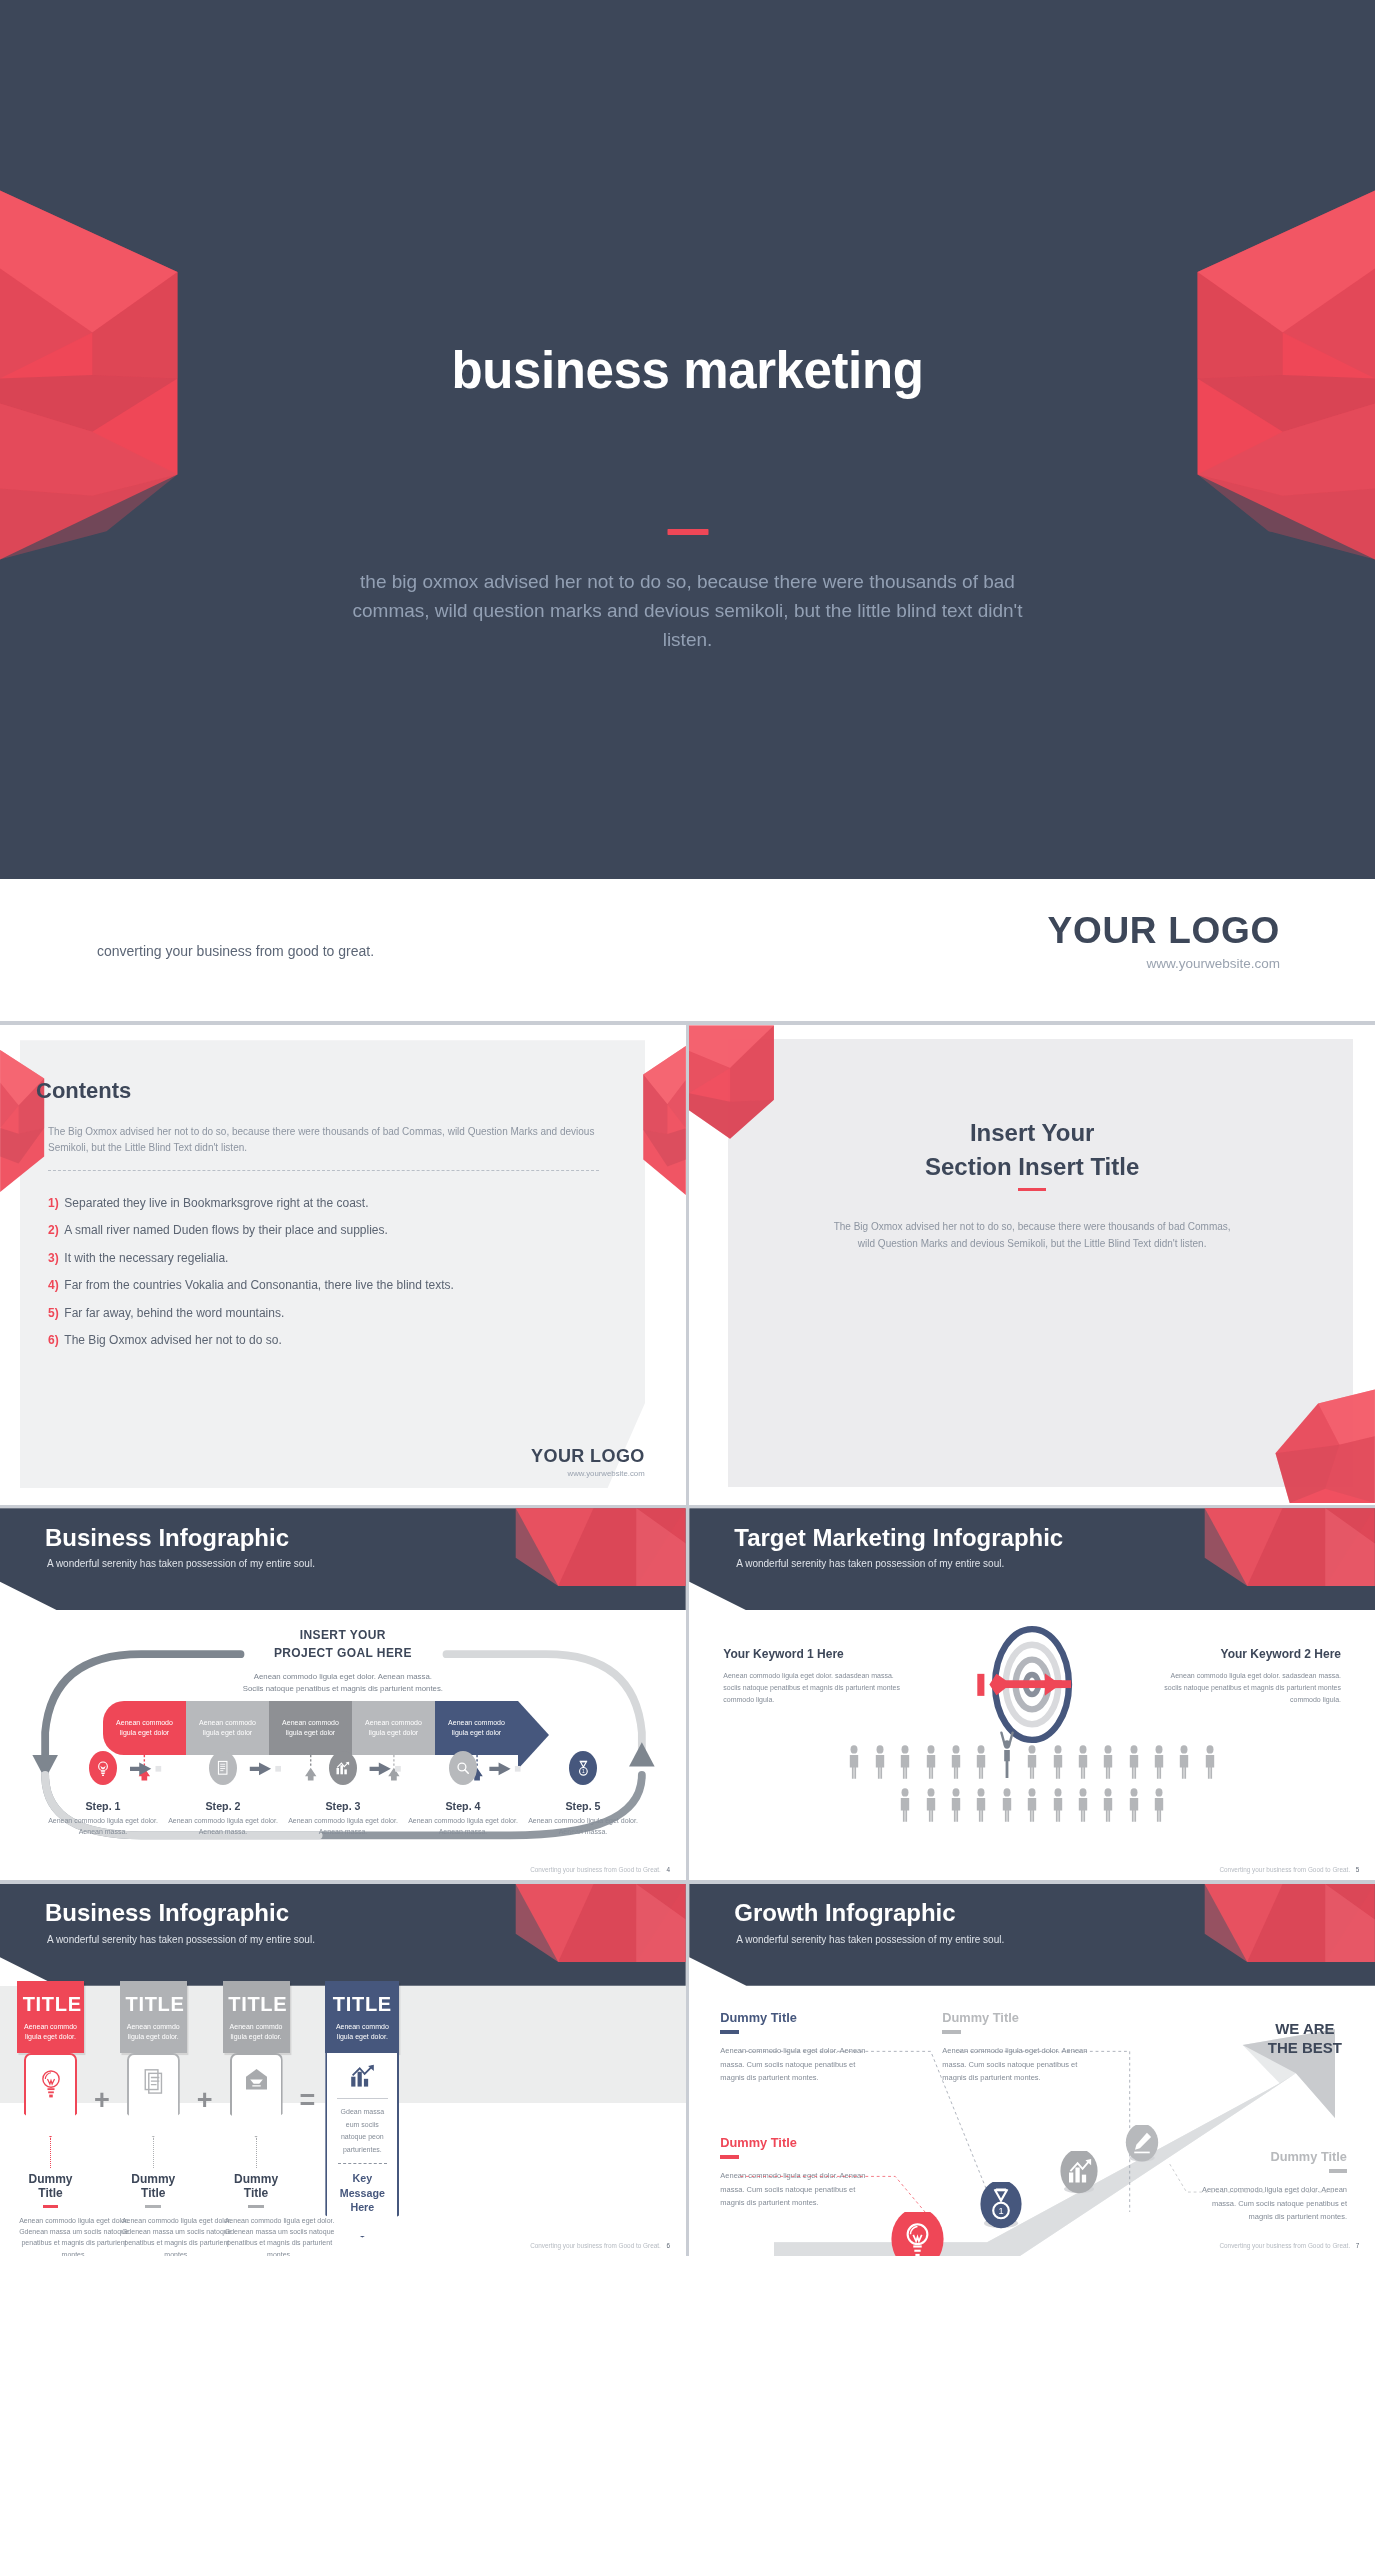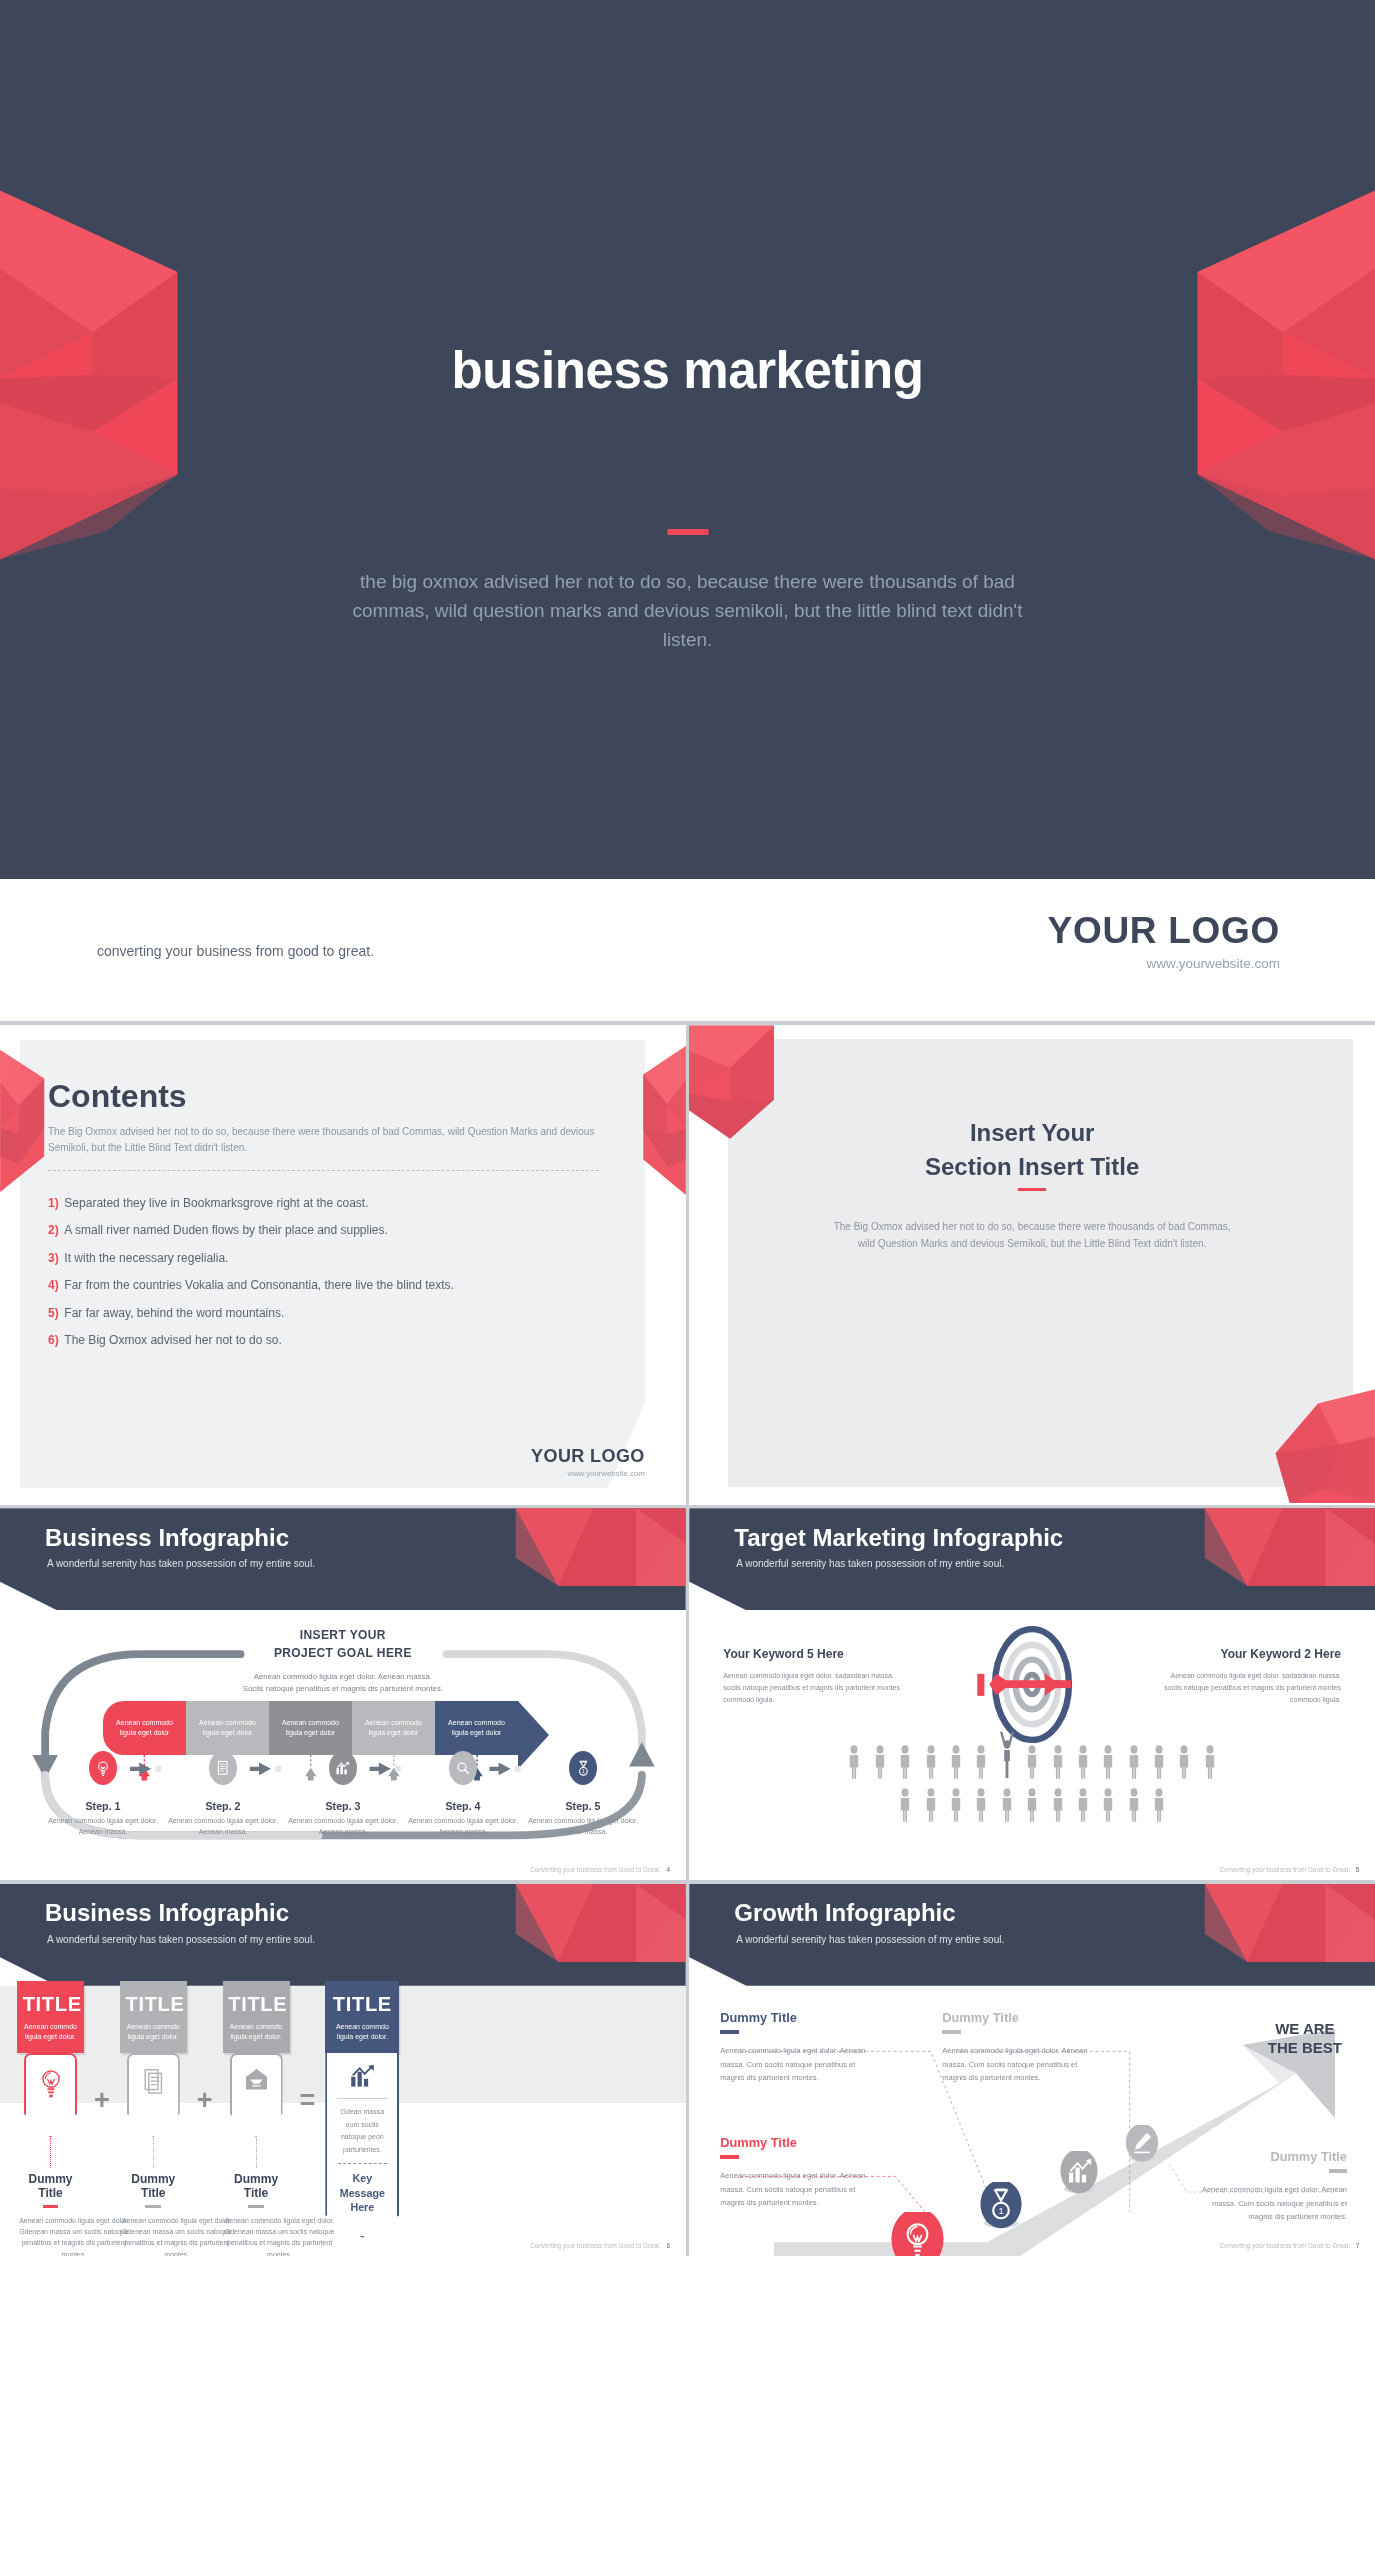--- a/index.html
+++ b/index.html
@@ -53,21 +53,21 @@
   .half + .half { margin-left:3.6px; }
   .rowgap { height:3.6px; background:#c9cdd4; }
 
   
   .s-contents { height:480px; background:#ffffff; }
   .contents-card {
     position:absolute; left:20px; top:15.6px; width:625px; height:448px;
     background:#f0f1f2;
     clip-path: polygon(0 0, 100% 0, 100% 81%, 94% 100%, 0 100%);
   }
-  .contents-title { position:absolute; left:48px; top:53px; font-size:32px; font-weight:bold; color:#3d4759; }
+  .contents-title { position:absolute; left:36px; top:53px; font-size:22px; font-weight:bold; color:#3d4759; }
   .contents-desc  { position:absolute; left:48px; top:99px; width:547px; font-size:10px; color:#8d95a1; line-height:1.6; }
   .contents-hr    { position:absolute; left:48px; top:145px; width:551px; border-top:0.7px dashed #b9bfc7; }
   .contents-list  { position:absolute; left:48px; top:171px; width:561px; }
   .c-item { display:flex; gap:5.7px; margin-bottom:13.5px; font-size:12px; color:#5b6472; }
   .c-num  { color:#ef4757; font-weight:bold; }
   .contents-logo { position:absolute; right:41px; bottom:27px; text-align:right; }
   .contents-logo .lm { font-size:18px; font-weight:bold; color:#3d4759; letter-spacing:0.4px; }
   .contents-logo .lu { font-size:7.8px; color:#9aa3b0; margin-top:2.1px; }
 
   
@@ -452,21 +452,21 @@
             <polygon points="170,0 300,0 230,110 120,110" fill="#d8495a" opacity=".35"></polygon>
             <polygon points="230,0 300,50 300,110 230,110" fill="#f4707d" opacity=".4"></polygon>
           </svg>
         </div>
         <div class="ibar-t">Target Marketing Infographic</div>
         <div class="ibar-s">A wonderful serenity has taken possession of my entire soul.</div>
       </div>
 
       <div class="infog">
         <div class="kw-l">
-          <div class="kw-h">Your Keyword 5 Here</div>
+          <div class="kw-h">Your Keyword 1 Here</div>
           <div class="kw-p">Aenean commodo ligula eget dolor. sadasdean massa. sociis natoque penatibus et magnis dis parturient montes commodo ligula.</div>
         </div>
         <div class="kw-r">
           <div class="kw-h">Your Keyword 2 Here</div>
           <div class="kw-p">Aenean commodo ligula eget dolor. sadasdean massa. sociis natoque penatibus et magnis dis parturient montes commodo ligula.</div>
         </div>
 
         <div class="target-wrap">
           <svg width="206" height="121" viewBox="0 0 290 170">
             <ellipse cx="145" cy="85" rx="52" ry="78" fill="none" stroke="#46577d" stroke-width="9"></ellipse>

